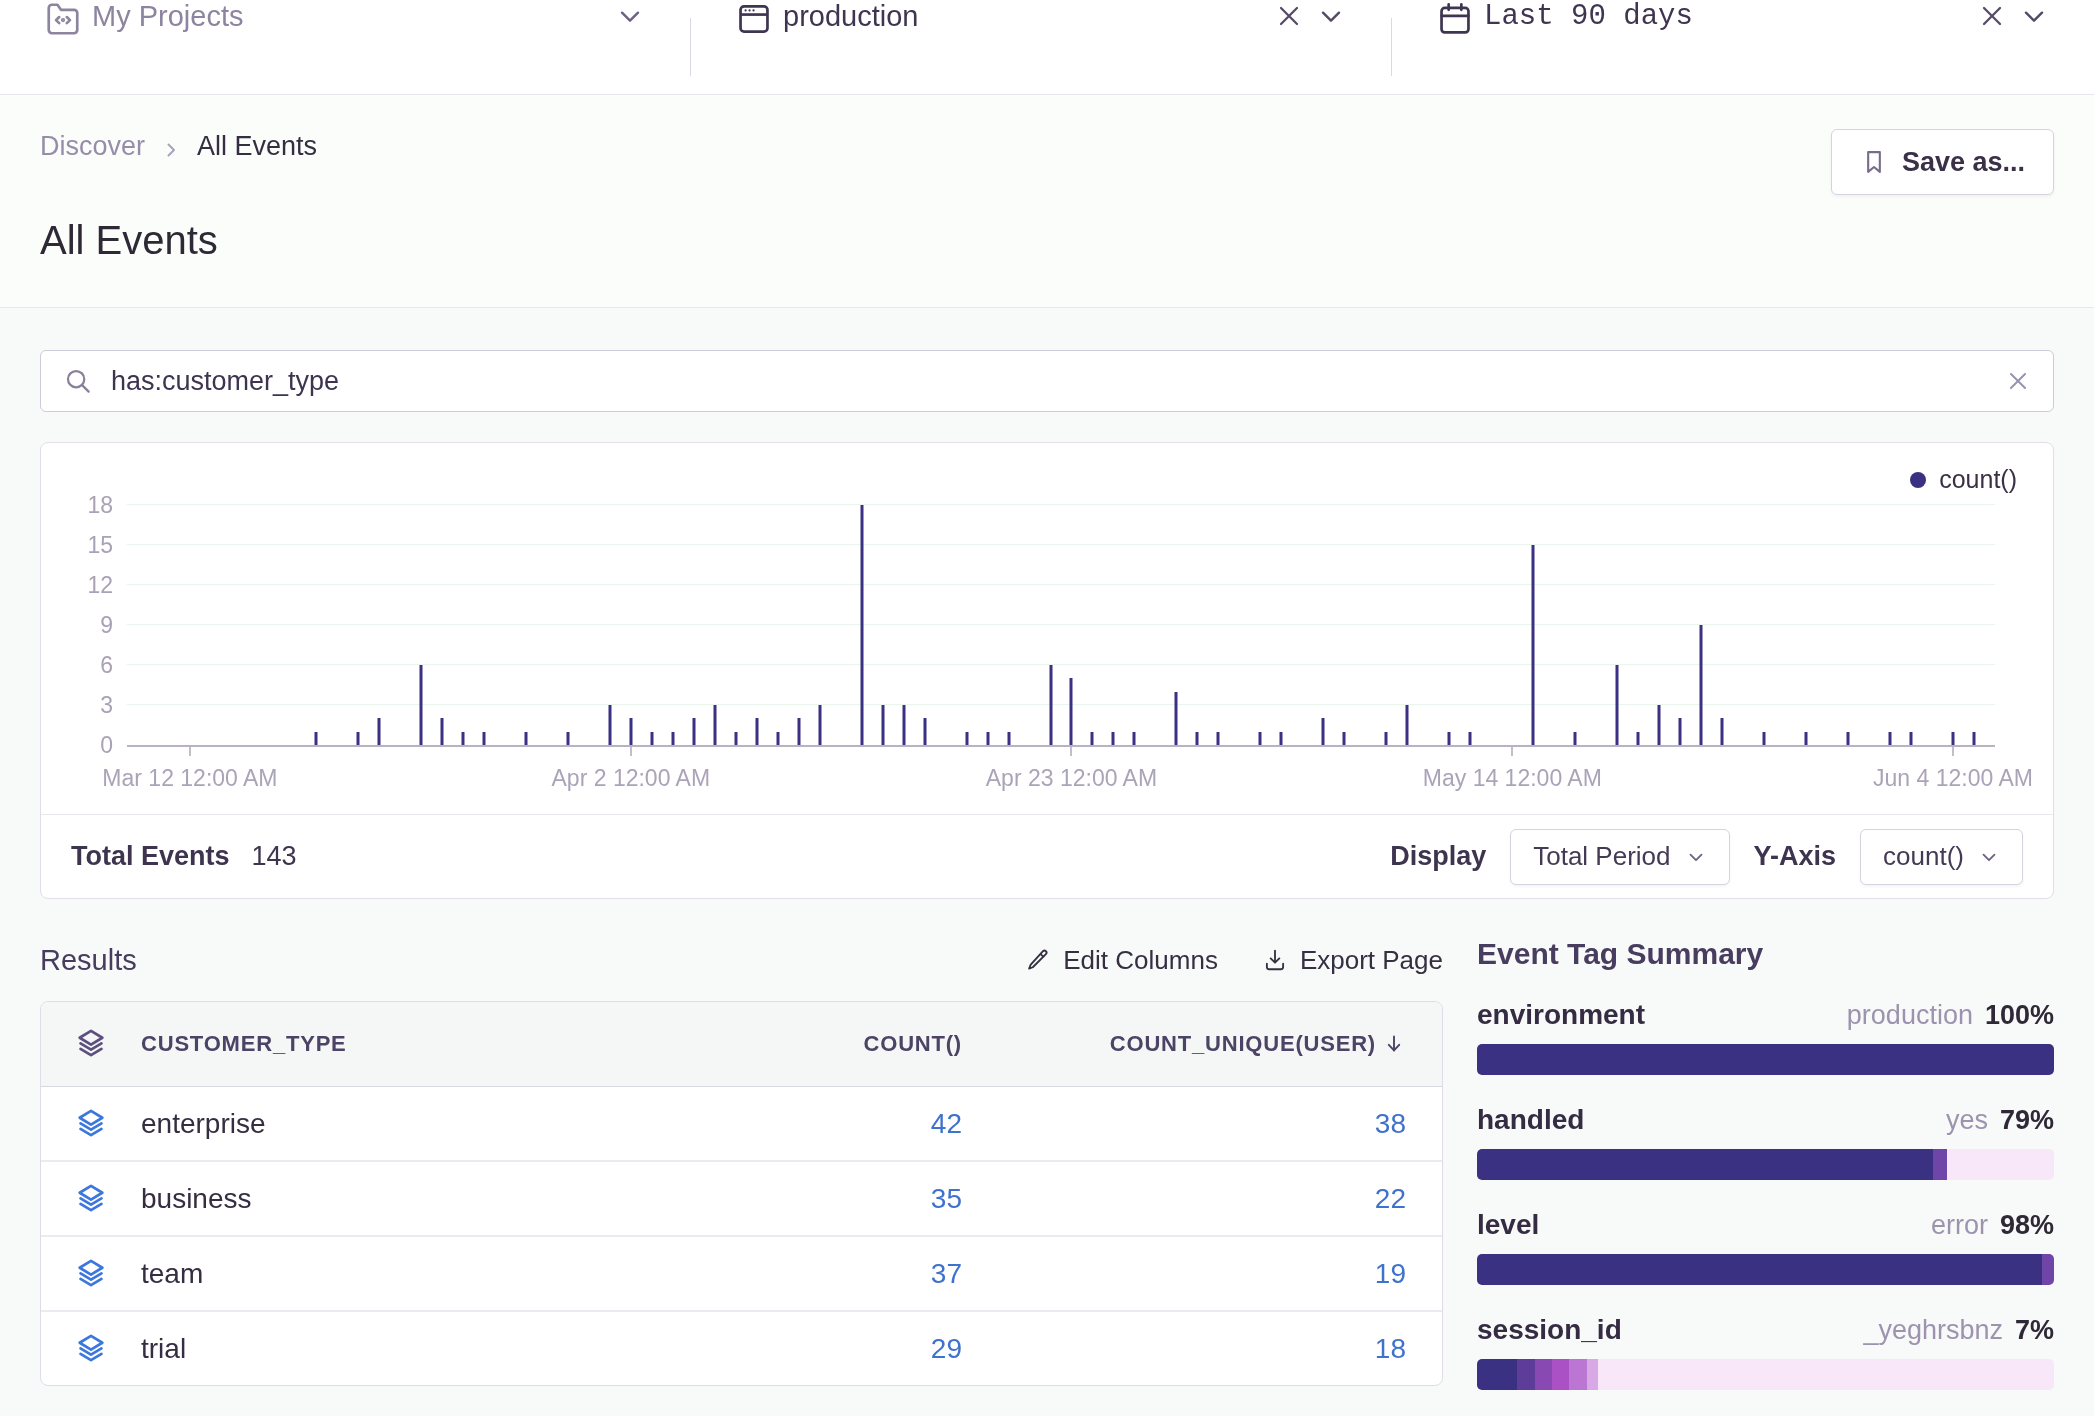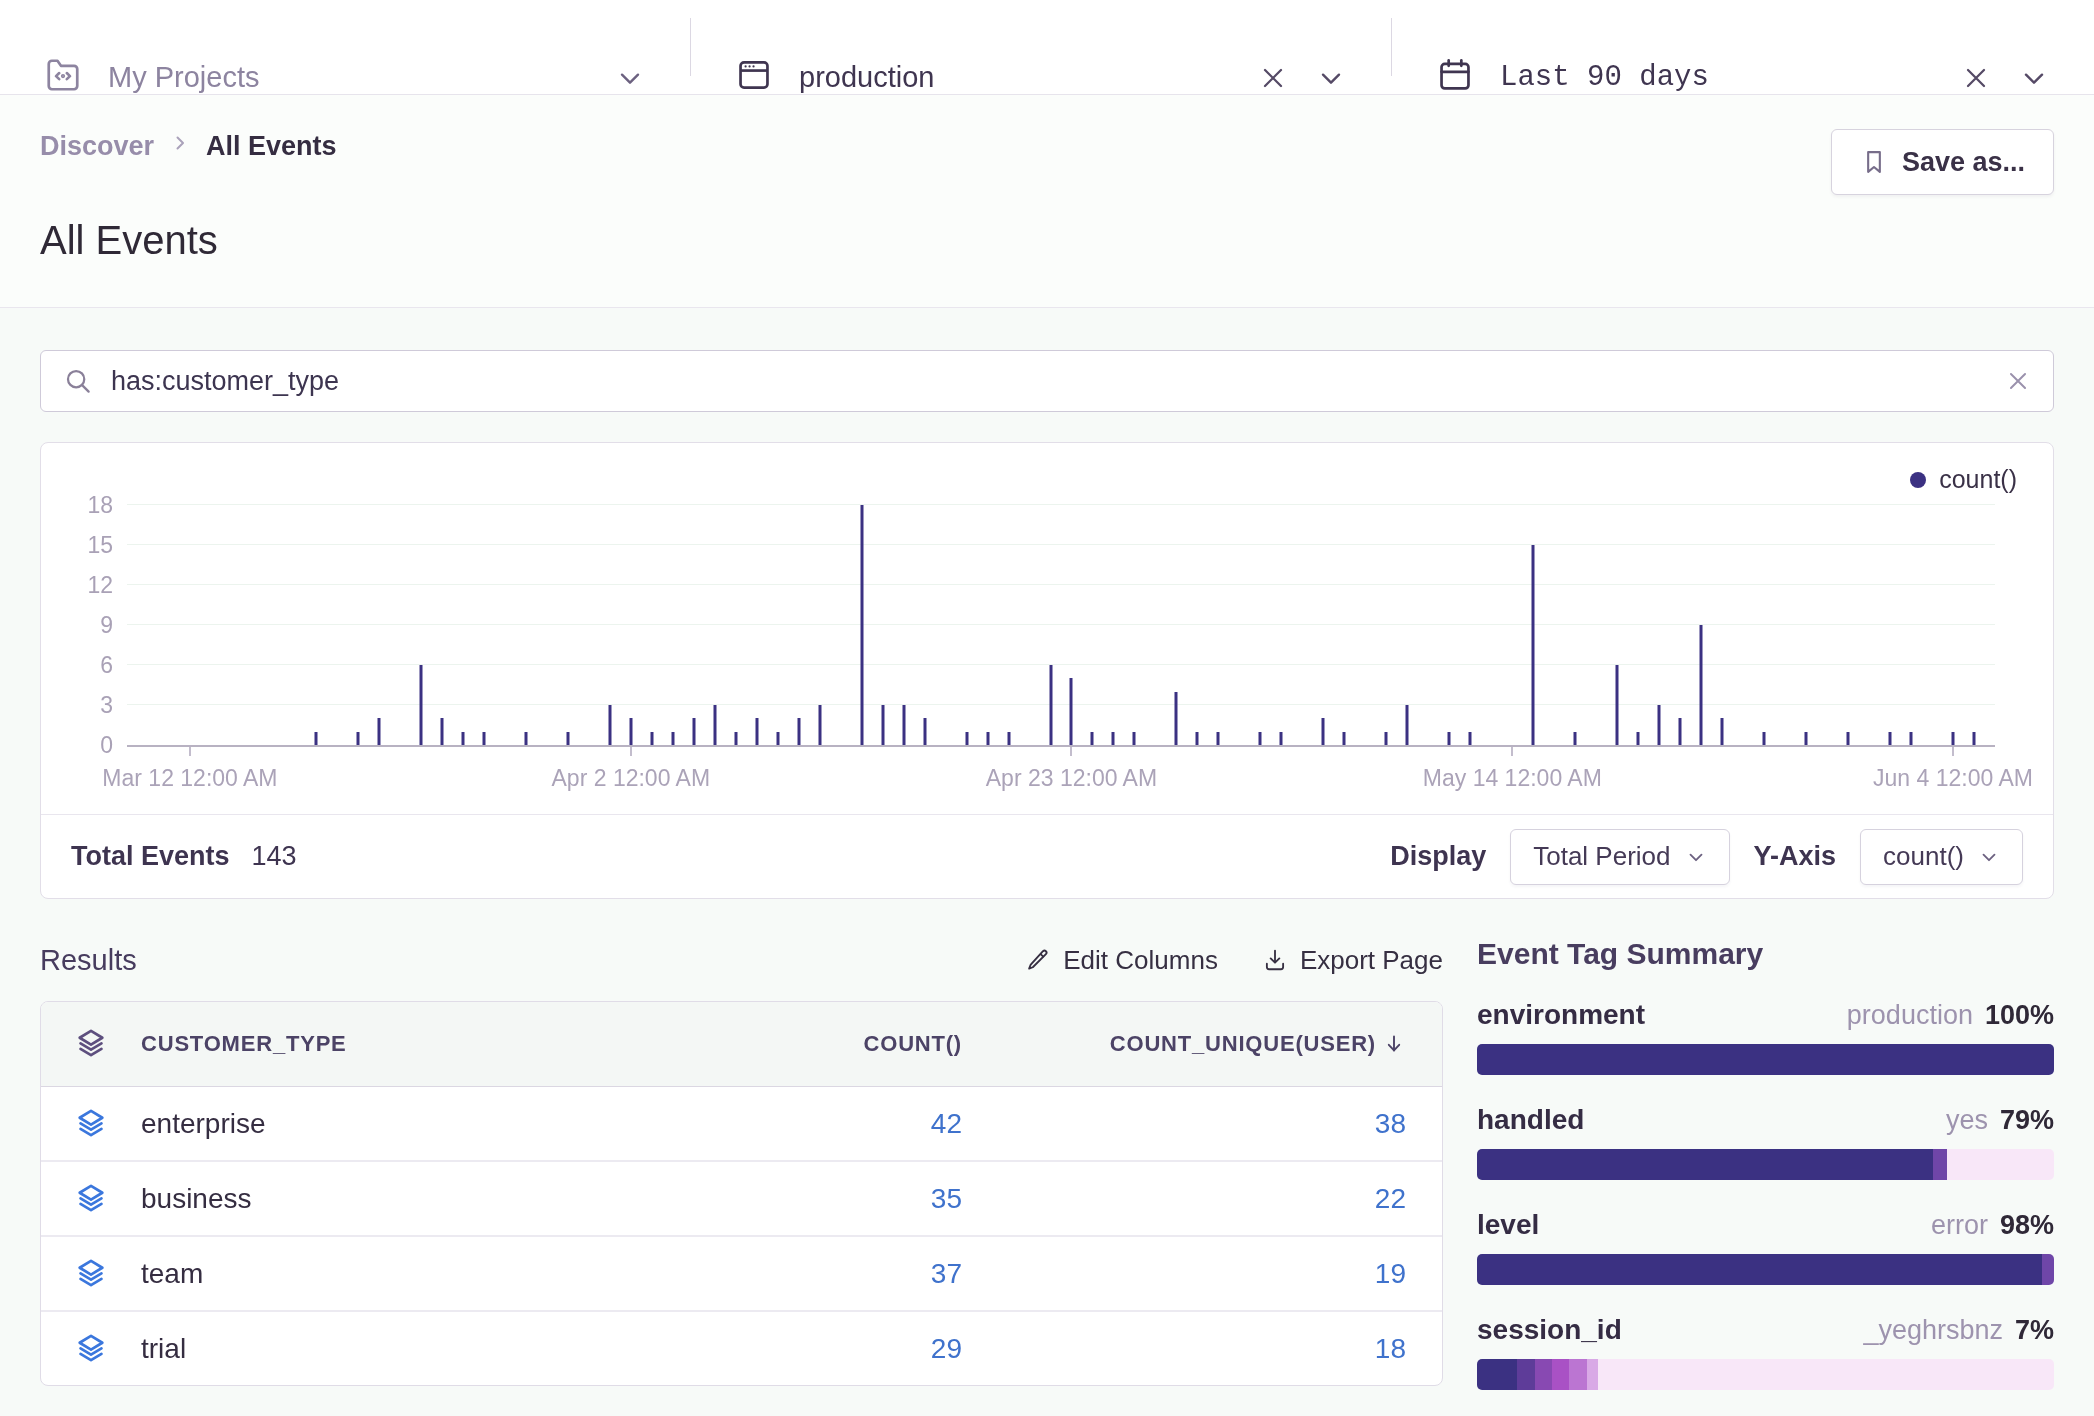--- a/index.html
+++ b/index.html
@@ -6,34 +6,34 @@
   body{
     width:2094px;height:1416px;overflow:hidden;position:relative;
     background:#f7faf8;
     font-family:"Liberation Sans", sans-serif;
     color:#352d41;
     -webkit-font-smoothing:antialiased;
   }
   svg{display:block;}
   
   .topbar{height:94px;background:#ffffff;border-bottom:1px solid #e7e4ec;display:flex;align-items:stretch;}
-  .tb-section{display:flex;align-items:flex-end;padding:0 44px;gap:26px;position:relative;}
+  .tb-section{display:flex;align-items:flex-start;padding:0 44px;gap:10px;position:relative;}
   .tb-section .grow{flex:1;}
   .tb-left{width:690px;box-sizing:border-box;color:#8d84a0;}
   .tb-left .tb-label{color:#8d84a0;}
   .tb-mid{width:700px;box-sizing:border-box;color:#3f3550;}
   .tb-right{flex:1;color:#3f3550;font-family:Liberation Mono, monospace;}
   .tb-label{font-size:29px;}
   .tb-divider{width:1px;background:#dcd8e3;margin:18px 0;}
   .tb-icon{width:38px;height:38px;flex:0 0 auto;}
   .tb-ctl{width:32px;height:32px;flex:0 0 auto;color:#554a66;}
   .tb-ctl.dim{color:#6c6180;}
   
   .subheader{background:#fbfdfb;border-bottom:1px solid #e9e6ee;padding:36px 40px 44px;position:relative;}
-  .breadcrumb{display:flex;align-items:flex-start;gap:14px;font-size:27px;font-weight:bold;}
+  .breadcrumb{display:flex;align-items:flex-end;gap:14px;font-size:27px;}
   .crumb-parent{color:#978daa;}
   .crumb-sep{width:24px;height:24px;color:#aaa2ba;}
   .crumb-current{color:#352d41;}
   .page-title{font-size:40px;color:#2f2936;margin-top:56px;font-weight:400;}
   .save-btn{position:absolute;right:40px;top:34px;height:66px;display:flex;align-items:center;gap:14px;
     padding:0 28px;background:#ffffff;border:1px solid #d7d3de;border-radius:6px;
     font-size:27px;font-weight:700;color:#3a3147;box-shadow:0 2px 3px rgba(60,50,90,.06);cursor:pointer;}
   .save-btn .bm{width:28px;height:28px;color:#776d8a;}
   
   .content{padding:0 40px;}

